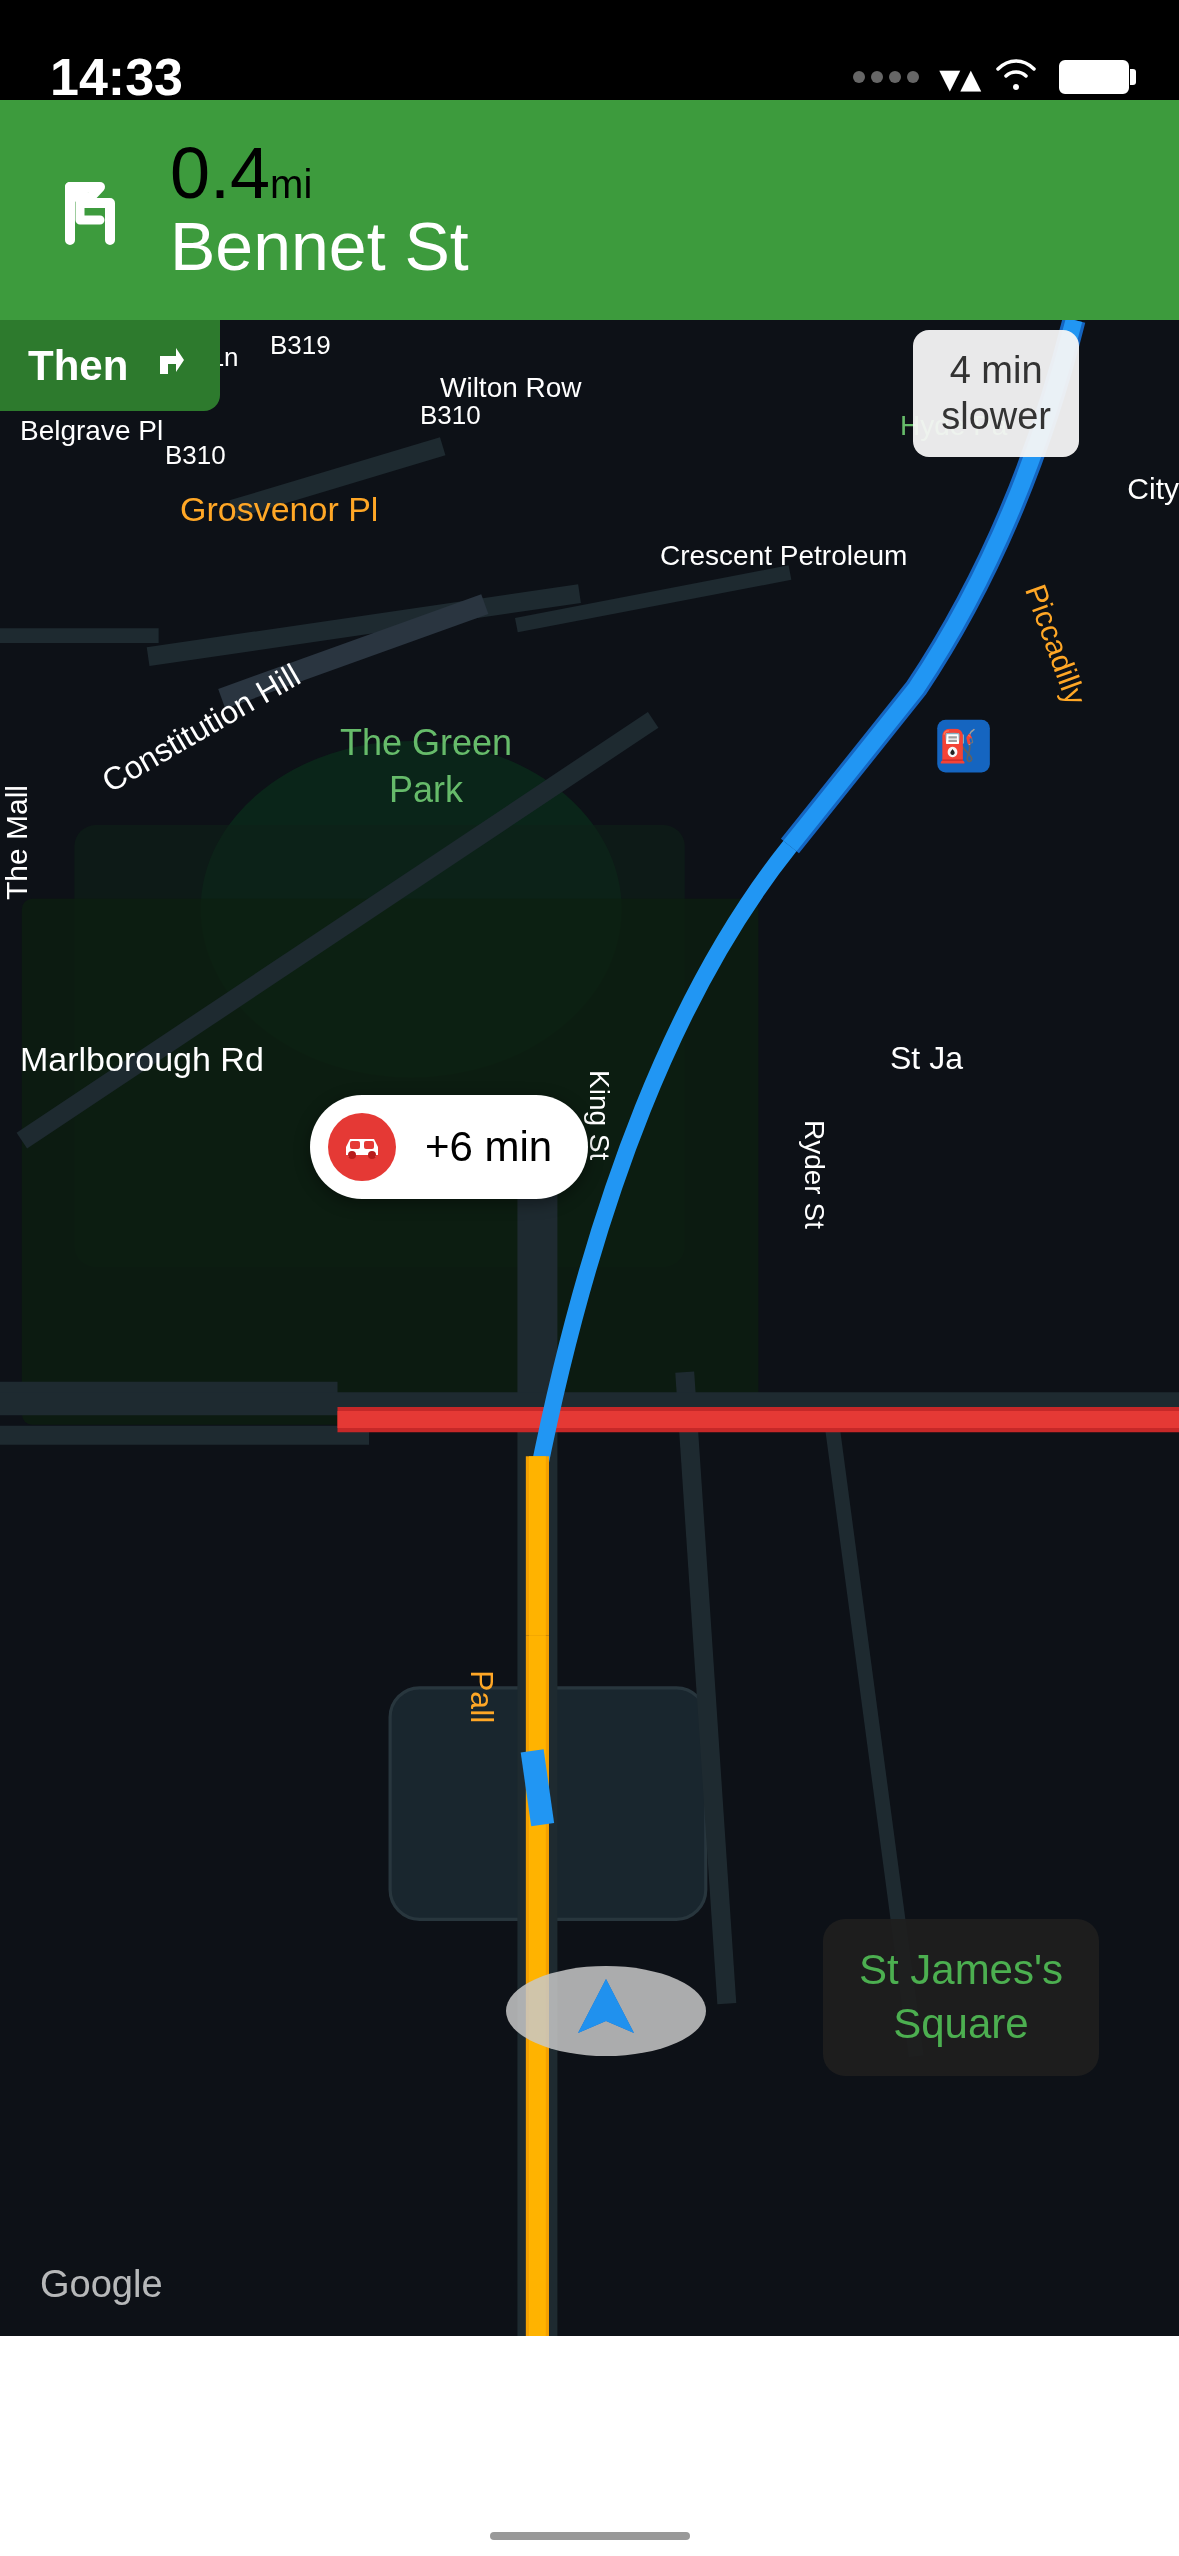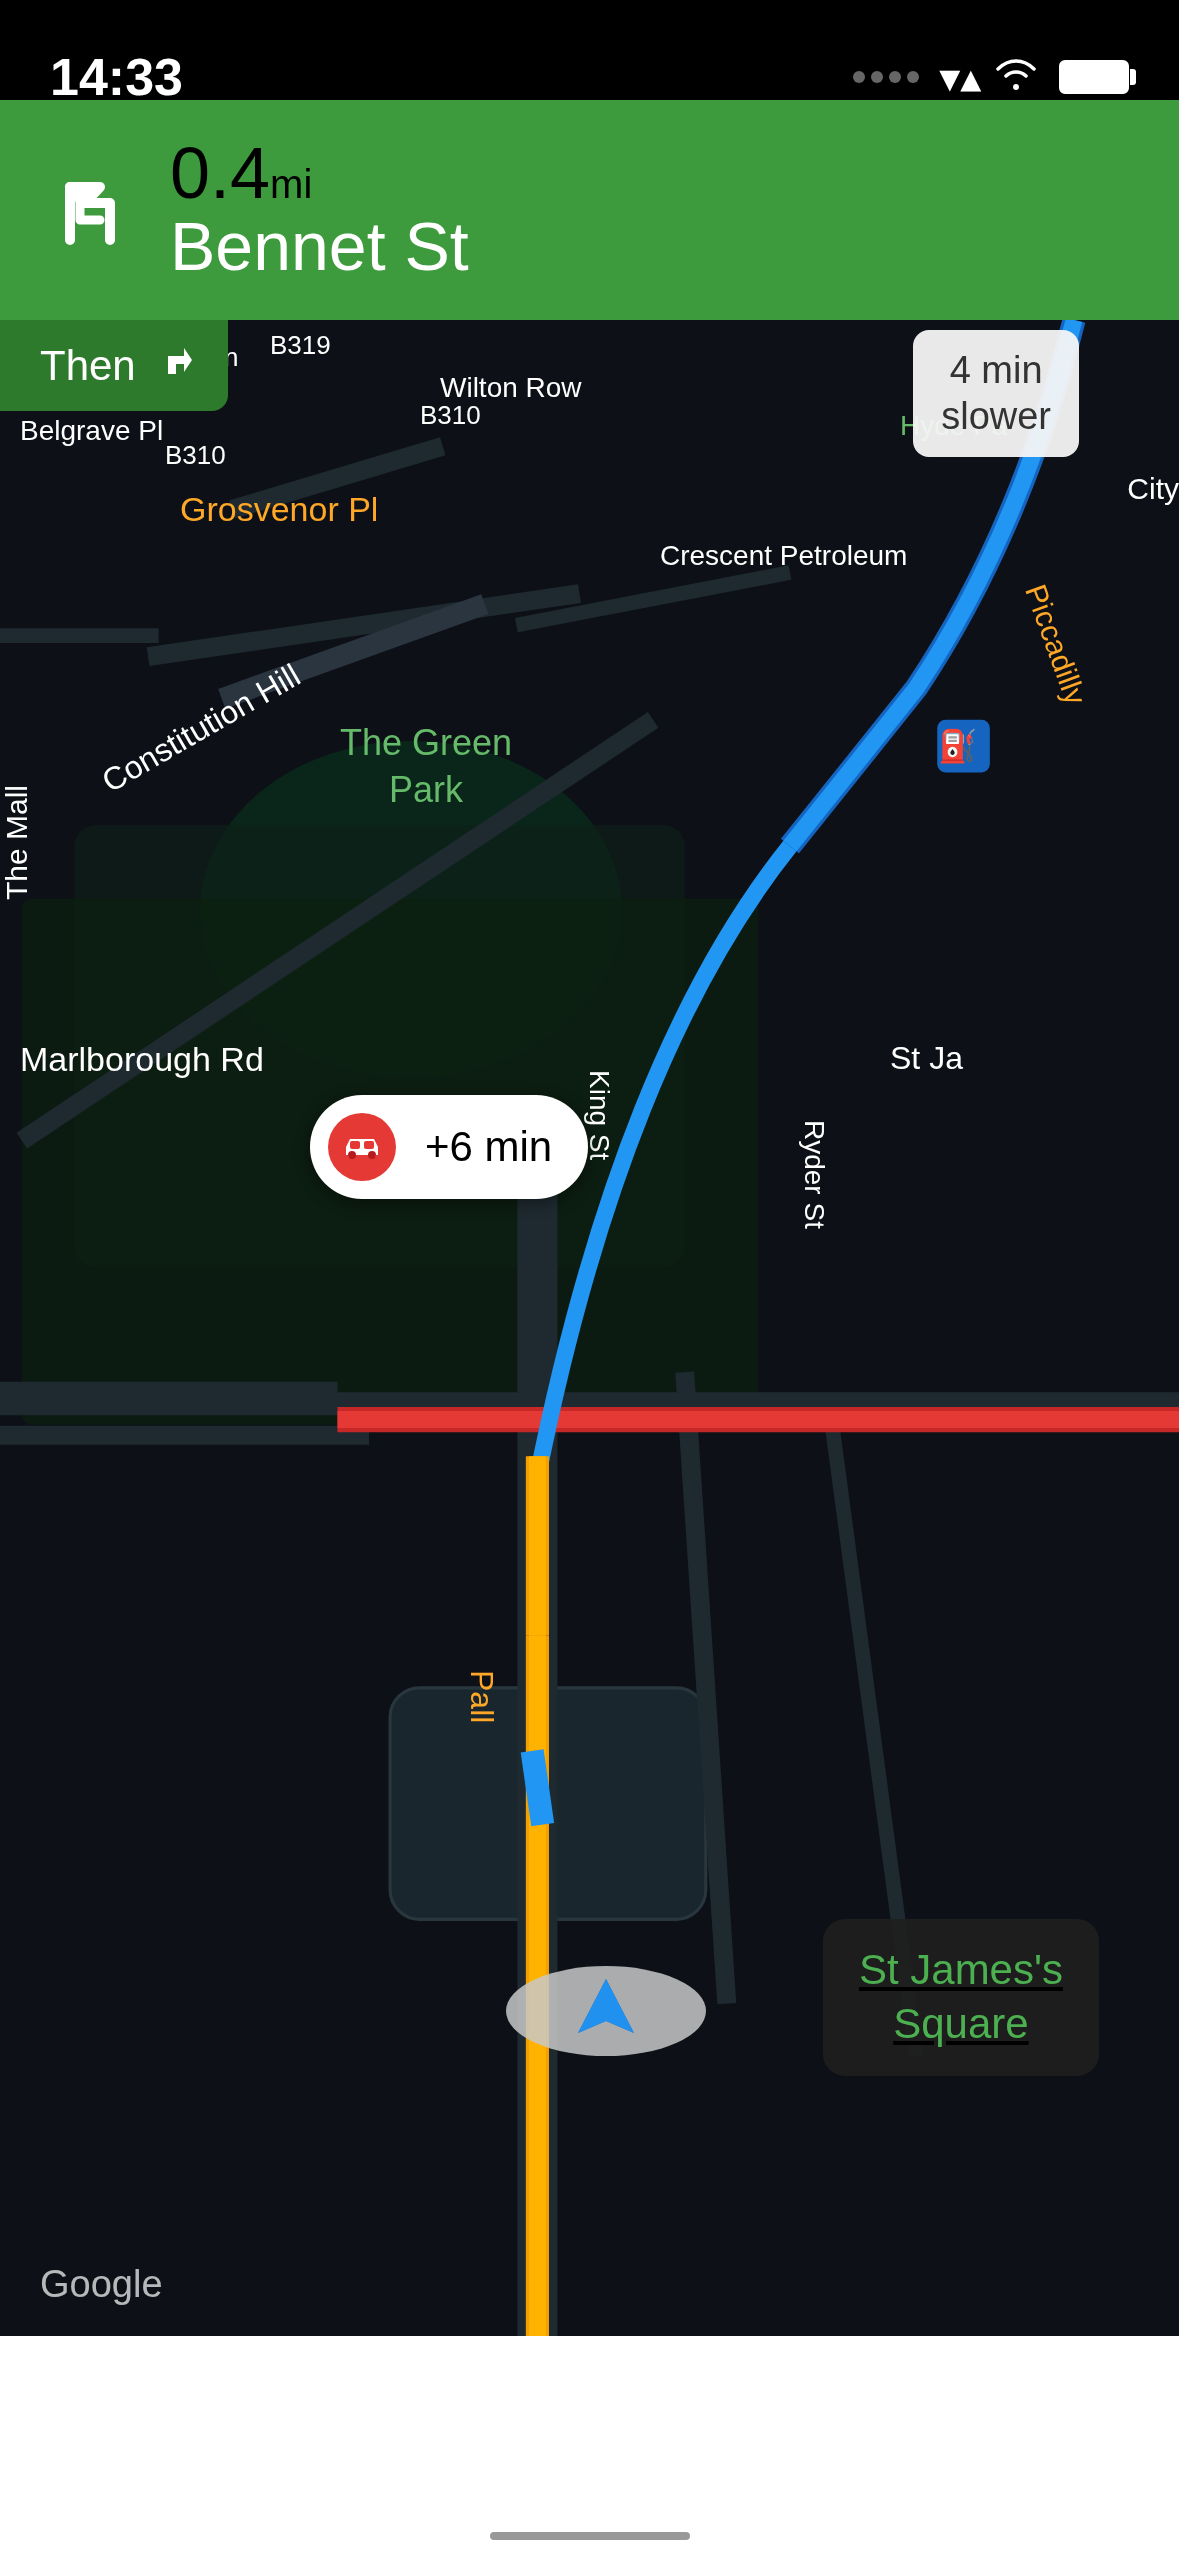--- a/index.html
+++ b/index.html
@@ -124,22 +124,21 @@
       padding: 16px 28px;
       border-radius: 0 0 16px 0;
       display: flex;
       align-items: center;
       gap: 16px;
       z-index: 90;
     }
     .then-text {
       color: #fff;
       font-size: 42px;
-      font-weight: 400;
-      margin-left: 12px;
+      font-weight: 700;
     }
     .then-turn-icon {
       color: #fff;
       font-size: 48px;
     }
 
     
     .slower-badge {
       position: absolute;
       top: 330px;
@@ -210,21 +209,20 @@
     
     .st-james-label {
       position: absolute;
       bottom: 480px;
       right: 80px;
       background: rgba(30,30,30,0.92);
       border-radius: 22px;
       padding: 24px 36px;
       z-index: 80;
       text-align: center;
-      text-decoration: underline;
     }
     .st-james-text {
       color: #4CAF50;
       font-size: 42px;
       font-weight: 500;
       line-height: 1.3;
     }
 
     
     .nav-arrow {

